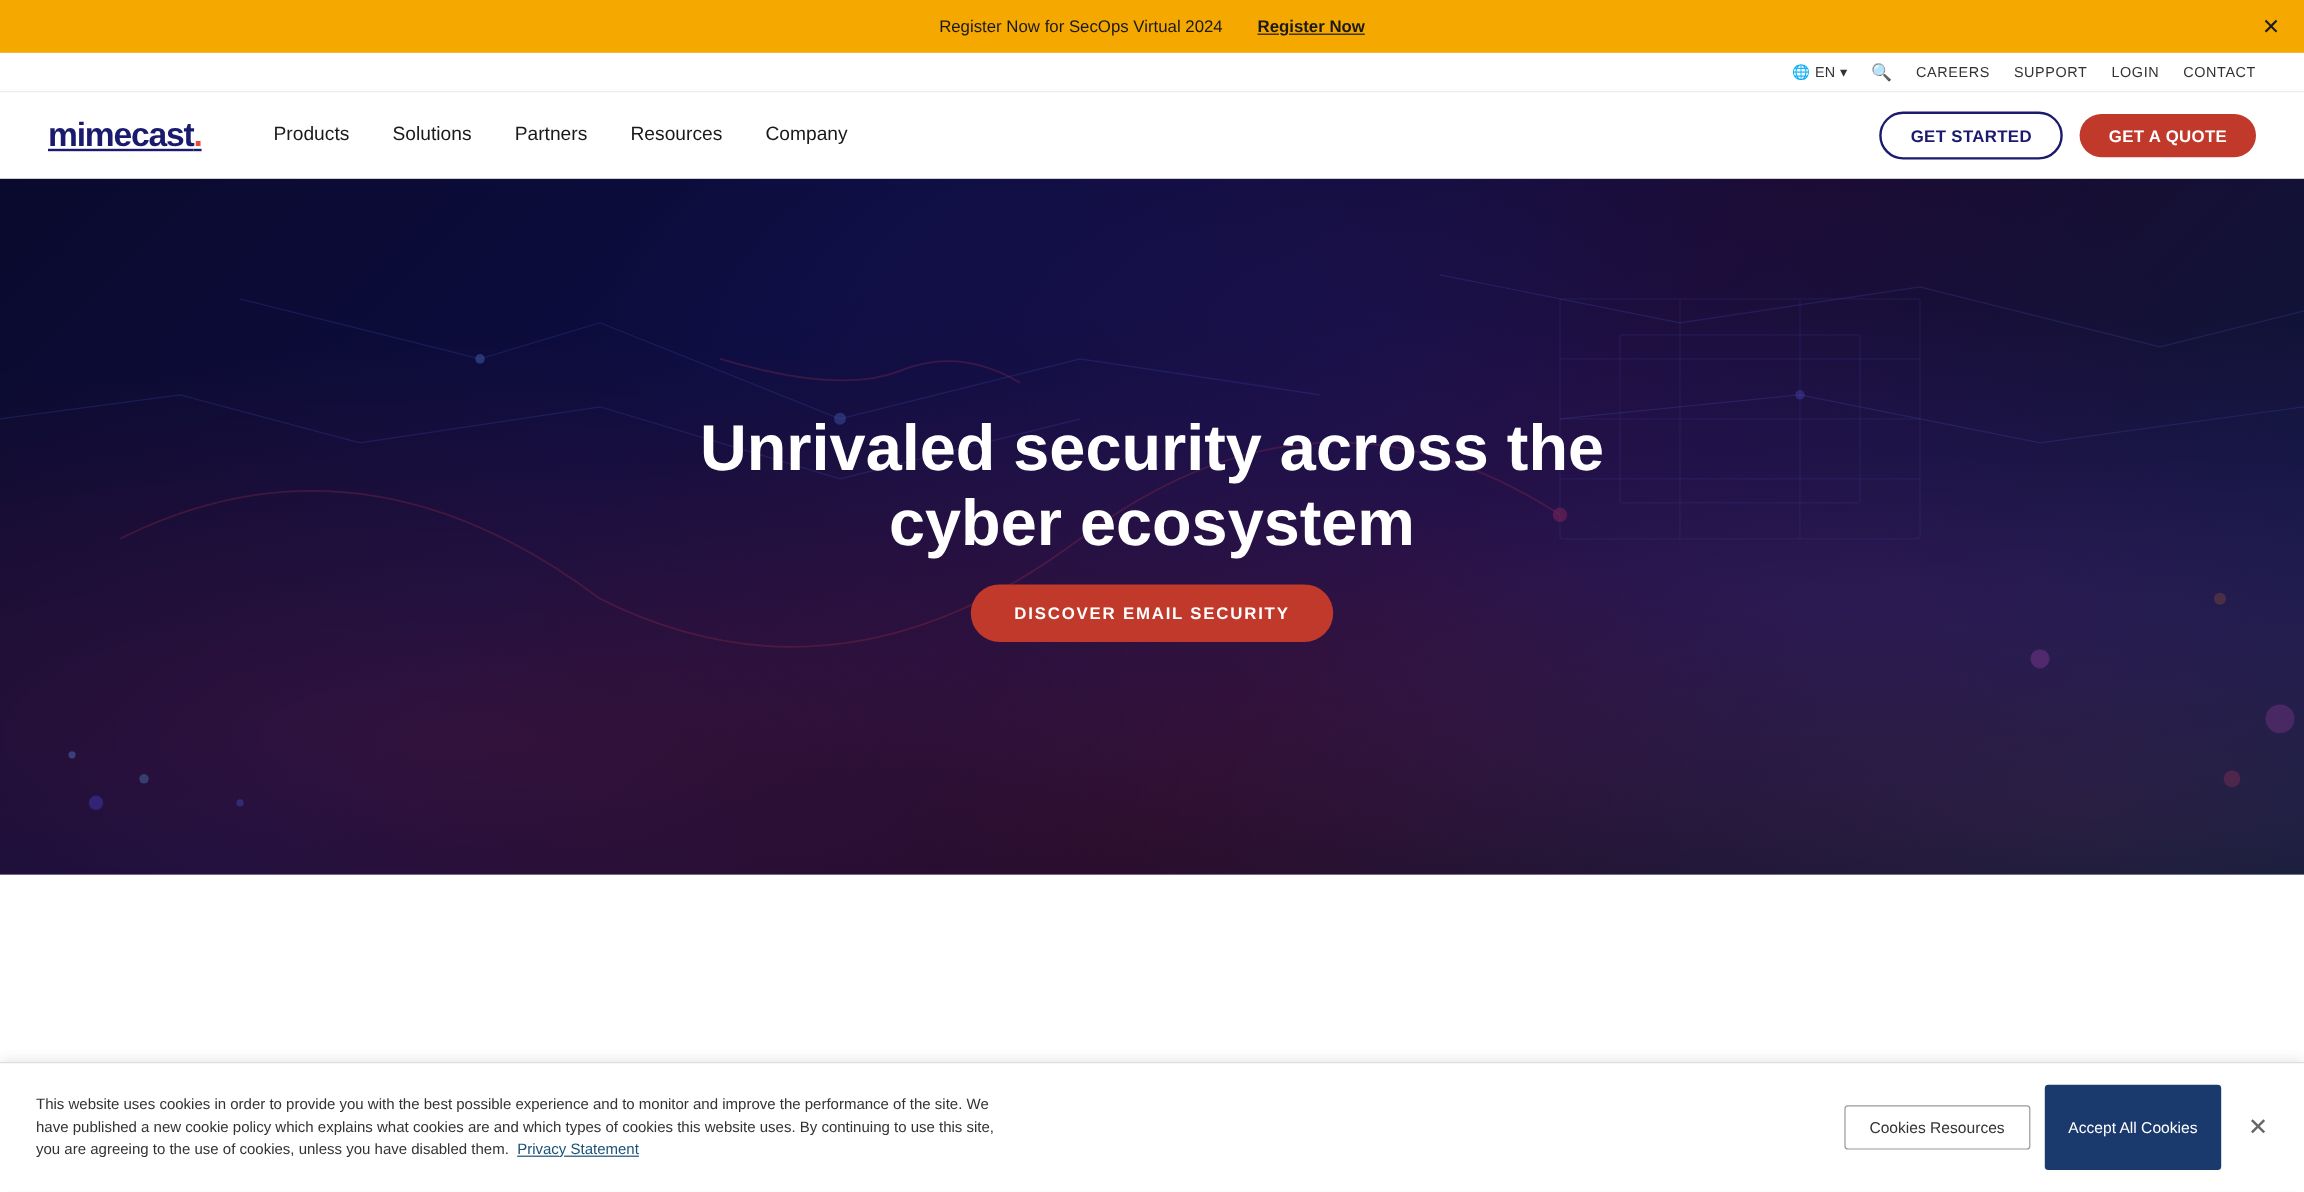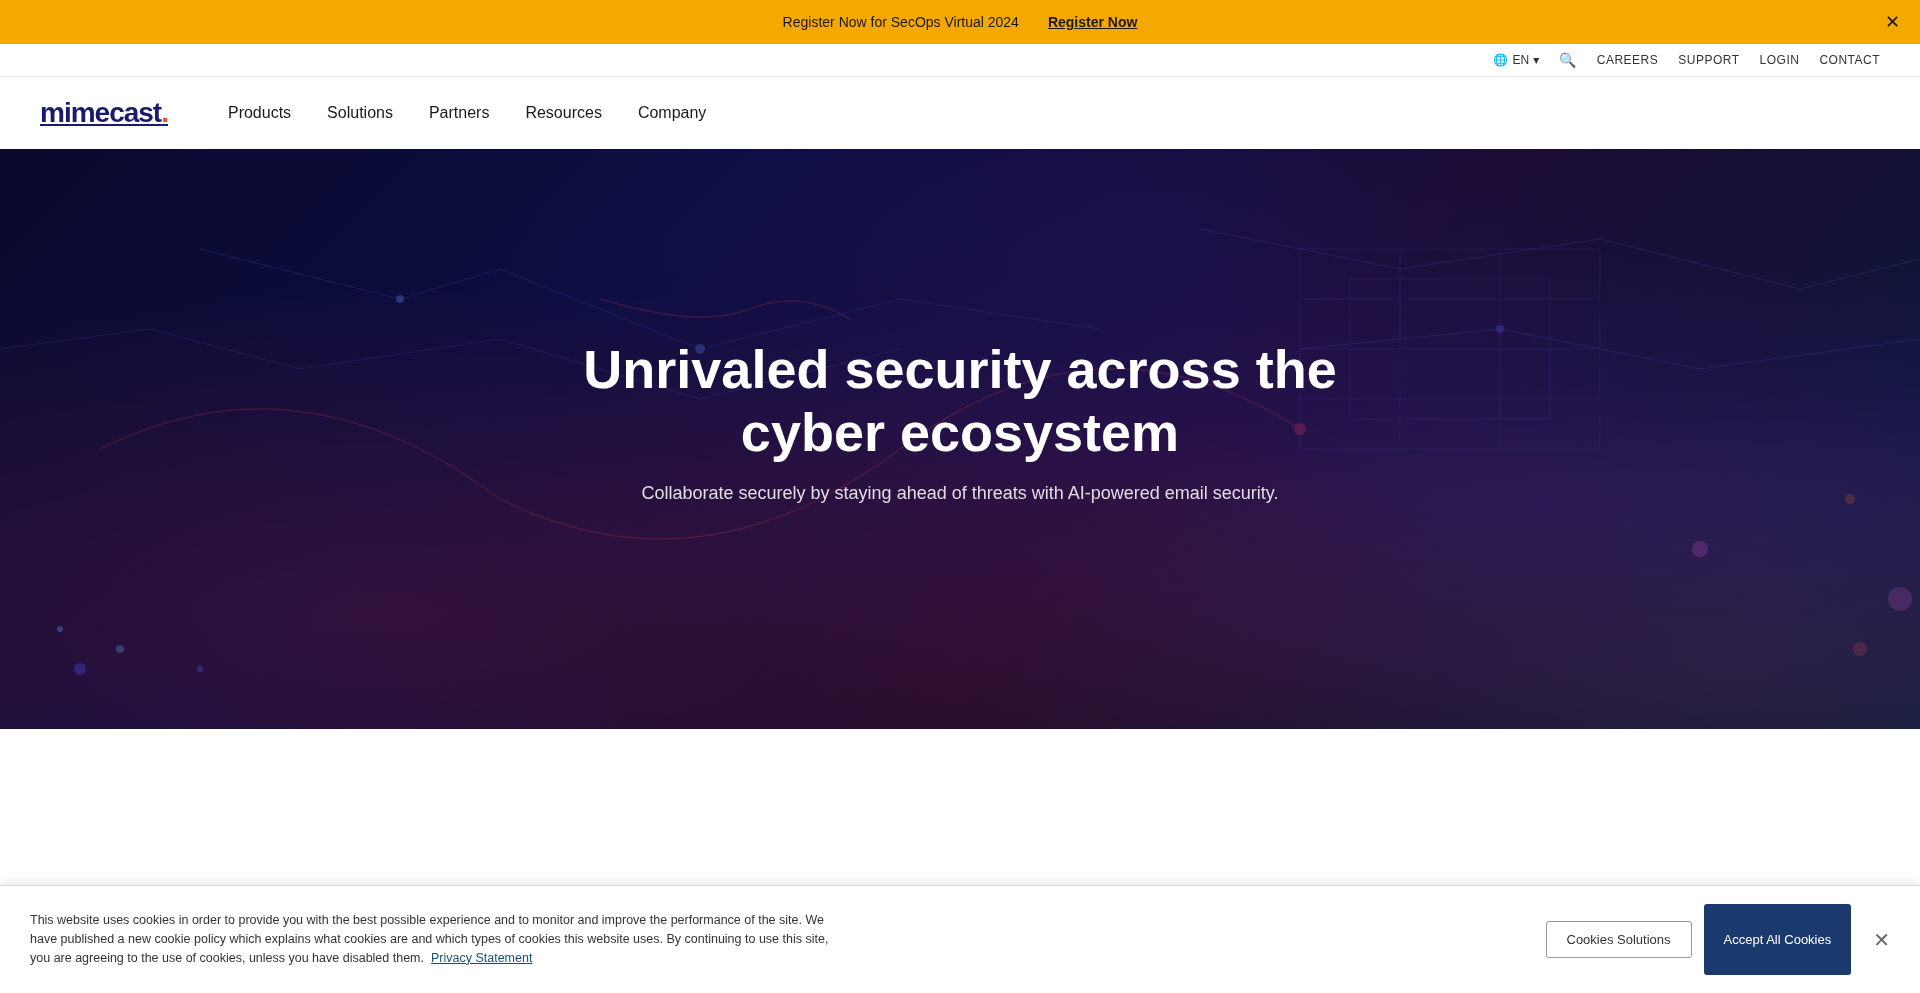--- a/index.html
+++ b/index.html
@@ -279,20 +279,24 @@
       <span style="color:#1a1a6e;">mimecast</span><span class="logo-dot">.</span>
     </span>
   </div>
   <div class="nav-links">
     <a class="nav-link">Products</a>
     <a class="nav-link">Solutions</a>
     <a class="nav-link">Partners</a>
     <a class="nav-link">Resources</a>
     <a class="nav-link">Company</a>
   </div>
+  <div class="nav-actions">
+    <button class="btn-get-started">GET STARTED</button>
+    <button class="btn-get-quote">GET A QUOTE</button>
+  </div>
 </nav>
 
 <section class="hero">
   <div class="hero-bg-overlay"></div>
 
   <svg class="hero-svg" viewBox="0 0 1920 580" preserveAspectRatio="none">
 
     <g stroke="rgba(100,120,255,0.3)" stroke-width="1" fill="none">
       <path d="M200,100 L400,150 L500,120 L700,200 L900,150 L1100,180"></path>
       <path d="M0,200 L150,180 L300,220 L500,190 L700,250 L900,200"></path>
@@ -326,27 +330,27 @@
     <circle cx="60" cy="480" r="3" fill="rgba(100,150,255,0.7)"></circle>
     <circle cx="120" cy="500" r="4" fill="rgba(100,200,255,0.5)"></circle>
     <circle cx="200" cy="520" r="3" fill="rgba(80,100,255,0.6)"></circle>
 
     <circle cx="1900" cy="450" r="12" fill="rgba(220,80,200,0.4)"></circle>
     <circle cx="1860" cy="500" r="7" fill="rgba(200,60,100,0.5)"></circle>
   </svg>
 
   <div class="hero-content">
     <h1 class="hero-title">Unrivaled security across the cyber ecosystem</h1>
-    <p class="hero-subtitle">Collaborate securely by staying ahead of threats with AI-powered email security.</p>
+    <button class="btn-discover">DISCOVER EMAIL SECURITY</button>
   </div>
 </section>
 
 <div class="cookie-banner">
   <p class="cookie-text">
     <span>This website uses cookies in order to provide you with the best possible experience and to monitor and improve the performance of the site. We have published a new cookie policy which explains what cookies are and which types of cookies this website uses. By continuing to use this site, you are agreeing to the use of cookies, unless you have disabled them.</span>
     &nbsp;<a>Privacy Statement</a>
   </p>
   <div class="cookie-actions">
-    <button class="btn-cookie-settings">Cookies Solutions</button>
+    <button class="btn-cookie-settings">Cookies Resources</button>
     <button class="btn-cookie-accept">Accept All Cookies</button>
     <span class="cookie-close">✕</span>
   </div>
 </div>
 
 </body></html>

